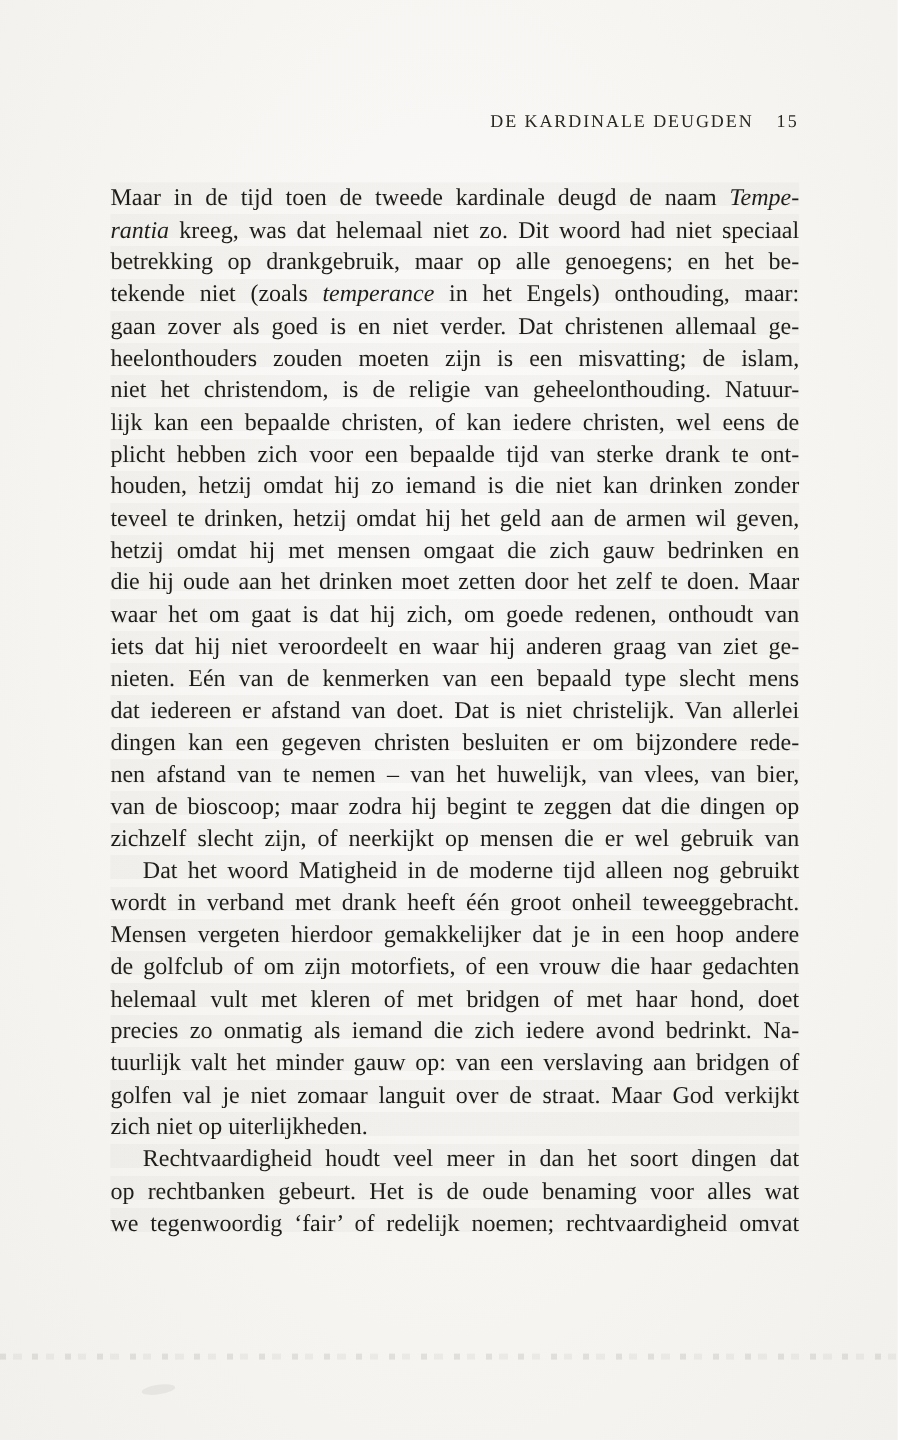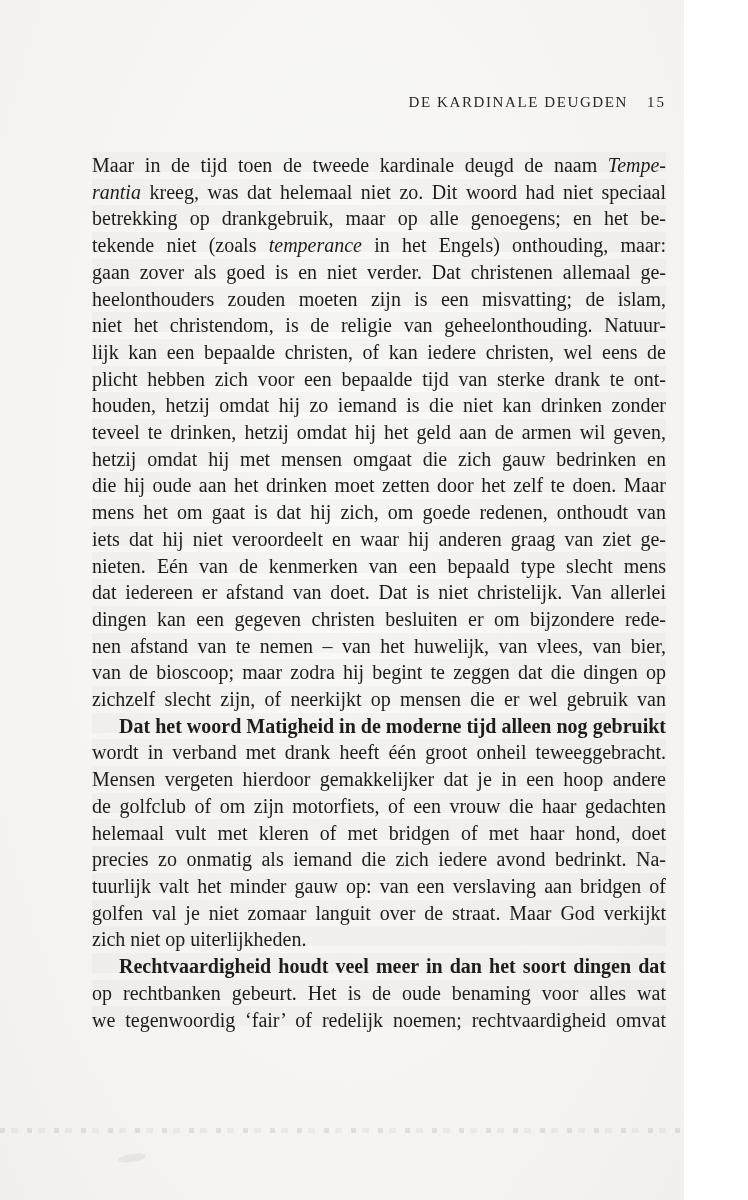--- a/index.html
+++ b/index.html
@@ -1,18 +1,18 @@
 <!DOCTYPE html>
 <html><head>
 <meta charset="utf-8">
 <style>
   html, body { margin: 0; padding: 0; }
   .page {
     position: relative;
-    width: 684px;
+    width: 748px;
     height: 1200px;
     background: #f7f6f3;
     background-image: radial-gradient(ellipse at 50% 40%, rgba(255,255,255,0.55) 0%, rgba(224,222,215,0.25) 100%);
     font-family: "Liberation Serif", "DejaVu Serif", serif;
     overflow: hidden;
   }
   .running-header {
     position: absolute;
     top: 94px;
     left: 92px;
@@ -43,21 +43,21 @@
       rgba(105,102,94,0) 20px,
       rgba(105,102,94,0) 26.7px
     );
   }
   .paragraph { margin: 0; }
   .line { white-space: normal; }
   .line.just {
     text-align: justify;
     text-align-last: justify;
   }
-  .paragraph.indent .line:first-child { text-indent: 27px; font-weight: bold; }
+  .paragraph.indent .line:first-child { text-indent: 27px; }
   .it { font-style: italic; }
   .scan-noise-strip {
     position: absolute;
     left: 0;
     top: 1128px;
     width: 748px;
     height: 5px;
     background-image: repeating-linear-gradient(
       90deg,
       rgba(110,108,100,0.28) 0px, rgba(110,108,100,0.28) 5px,
@@ -93,21 +93,21 @@
         <div class="line just"><span>tekende niet (zoals </span><span class="it">temperance</span><span> in het Engels) onthouding, maar:</span></div>
         <div class="line just"><span>gaan zover als goed is en niet verder. Dat christenen allemaal ge-</span></div>
         <div class="line just"><span>heelonthouders zouden moeten zijn is een misvatting; de islam,</span></div>
         <div class="line just"><span>niet het christendom, is de religie van geheelonthouding. Natuur-</span></div>
         <div class="line just"><span>lijk kan een bepaalde christen, of kan iedere christen, wel eens de</span></div>
         <div class="line just"><span>plicht hebben zich voor een bepaalde tijd van sterke drank te ont-</span></div>
         <div class="line just"><span>houden, hetzij omdat hij zo iemand is die niet kan drinken zonder</span></div>
         <div class="line just"><span>teveel te drinken, hetzij omdat hij het geld aan de armen wil geven,</span></div>
         <div class="line just"><span>hetzij omdat hij met mensen omgaat die zich gauw bedrinken en</span></div>
         <div class="line just"><span>die hij oude aan het drinken moet zetten door het zelf te doen. Maar</span></div>
-        <div class="line just"><span>mens het om gaat is dat hij zich, om goede redenen, onthoudt van</span></div>
+        <div class="line just"><span>waar het om gaat is dat hij zich, om goede redenen, onthoudt van</span></div>
         <div class="line just"><span>iets dat hij niet veroordeelt en waar hij anderen graag van ziet ge-</span></div>
         <div class="line just"><span>nieten. Eén van de kenmerken van een bepaald type slecht mens</span></div>
         <div class="line just"><span>dat iedereen er afstand van doet. Dat is niet christelijk. Van allerlei</span></div>
         <div class="line just"><span>dingen kan een gegeven christen besluiten er om bijzondere rede-</span></div>
         <div class="line just"><span>nen afstand van te nemen – van het huwelijk, van vlees, van bier,</span></div>
         <div class="line just"><span>van de bioscoop; maar zodra hij begint te zeggen dat die dingen op</span></div>
         <div class="line just"><span>zichzelf slecht zijn, of neerkijkt op mensen die er wel gebruik van</span></div>
       </div>
       <div class="paragraph indent">
         <div class="line just"><span>Dat het woord Matigheid in de moderne tijd alleen nog gebruikt</span></div>

